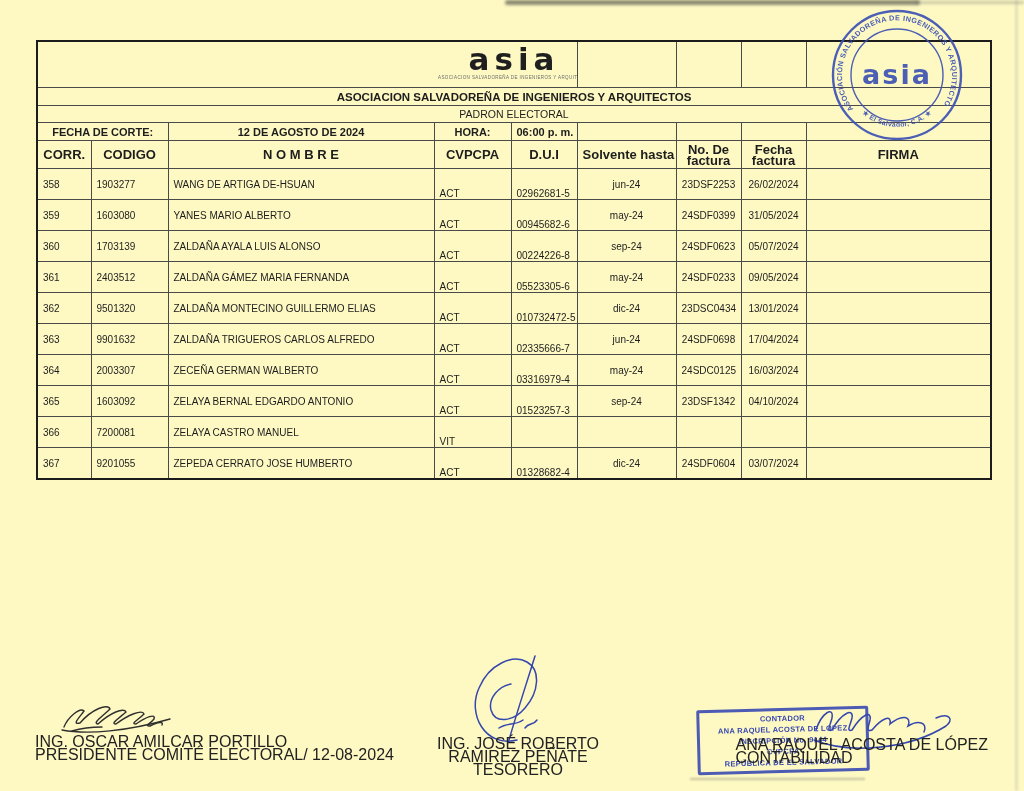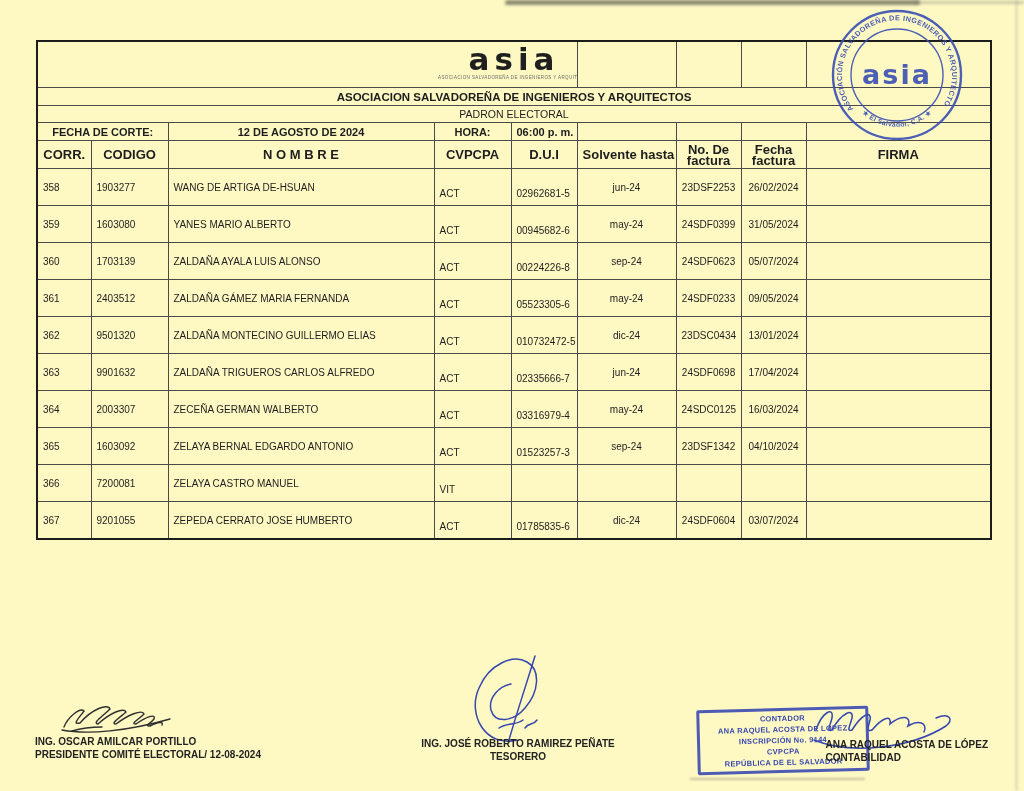--- a/index.html
+++ b/index.html
@@ -24,35 +24,35 @@
      font-size:10px;vertical-align:middle;}
   table{border:2px solid #1c1c1c;}
   tr.r-logo td{height:45px;}
   tr.r-title td{height:17px;text-align:center;font-weight:bold;font-size:11.5px;}
   tr.r-padron td{height:16px;text-align:center;font-weight:normal;font-size:10.5px;}
   tr.r-fecha td{height:17px;font-weight:bold;font-size:11px;text-align:center;}
   tr.r-head td{height:27px;font-weight:bold;font-size:13px;text-align:center;line-height:11px;}
   tr.r-data td{height:30px;}
   td.logo-cell{position:relative;}
   td[data-field="corr"]{text-align:left;}
-  td[data-field="estatus"],td[data-field="dui"]{vertical-align:bottom;padding-bottom:6px;}
+  td[data-field="estatus"],td[data-field="dui"]{vertical-align:bottom;padding-bottom:0;}
   td[data-field="solvente"],td[data-field="factura"],td[data-field="fecha"]{text-align:center;}
 
   
   .asia-logo{position:absolute;left:400px;top:2px;width:152px;text-align:center;}
   .asia-word{font-weight:800;font-size:31px;line-height:30px;letter-spacing:5px;
      color:#1f1f1f;font-family:"DejaVu Sans",sans-serif;}
   .asia-tag{font-size:4.5px;letter-spacing:.4px;color:#6b6b6b;margin-top:1px;}
 
   
   #round-stamp{position:absolute;left:828px;top:6px;width:138px;height:138px;opacity:.92;}
 
   
   .sig{position:absolute;}
-  .foot-text{position:absolute;font-weight:bold;font-size:10px;line-height:13px;color:#222;}
+  .foot-text{position:absolute;font-weight:normal;font-size:16px;line-height:13px;color:#222;}
   #foot-left{left:35px;top:735px;}
   #foot-center{left:418px;top:737px;width:200px;text-align:center;}
   #foot-right{right:36px;top:738px;text-align:left;}
 
   #contador-stamp{position:absolute;left:697px;top:708px;width:162px;
      border:3px solid rgba(46,63,178,.85);border-radius:2px;padding:2px 2px;
      transform:rotate(-1.5deg);text-align:center;color:rgba(42,60,176,.95);
      font-weight:bold;font-size:7.5px;line-height:11px;letter-spacing:.3px;}
 </style>
 </head>
@@ -223,21 +223,21 @@
       <td data-field="solvente"></td>
       <td data-field="factura"></td>
       <td data-field="fecha"></td>
       <td data-field="firma"></td>
     </tr>
           <tr class="r-data">
       <td data-field="corr">367</td>
       <td data-field="codigo">9201055</td>
       <td data-field="nombre">ZEPEDA CERRATO JOSE HUMBERTO</td>
       <td data-field="estatus">ACT</td>
-      <td data-field="dui">01785835-6</td>
+      <td data-field="dui">01328682-4</td>
       <td data-field="solvente">dic-24</td>
       <td data-field="factura">24SDF0604</td>
       <td data-field="fecha">03/07/2024</td>
       <td data-field="firma"></td>
     </tr>
         </tbody>
     </table>
   </div>
 
   <svg id="round-stamp" viewBox="0 0 138 138">

